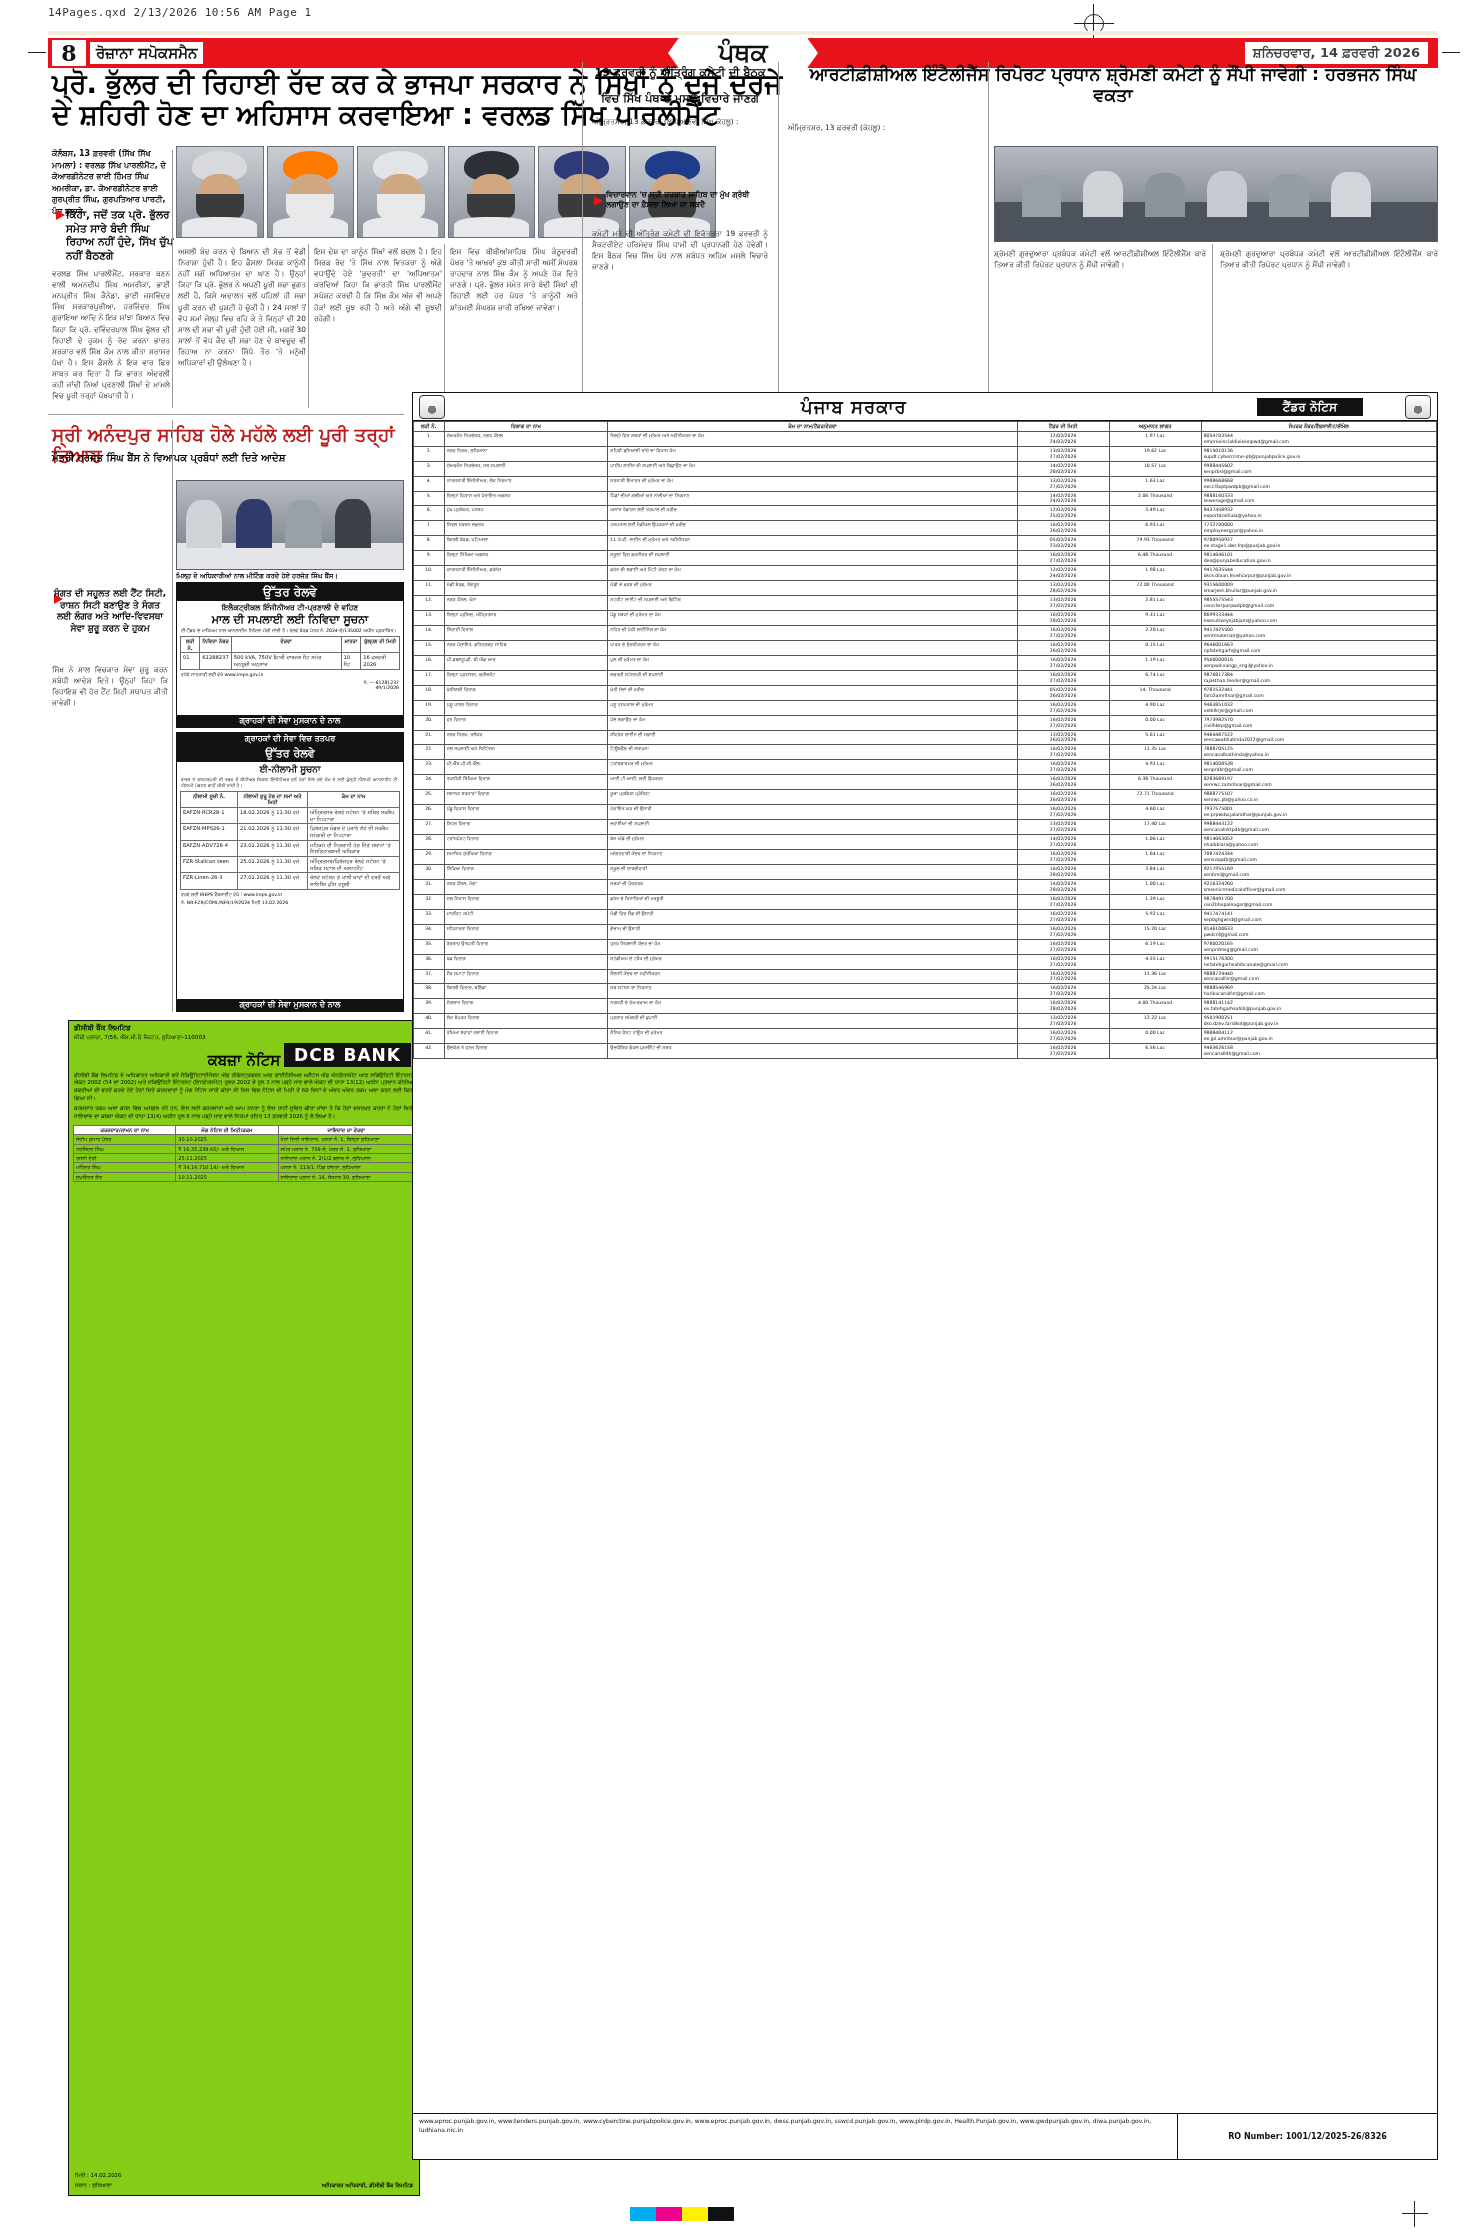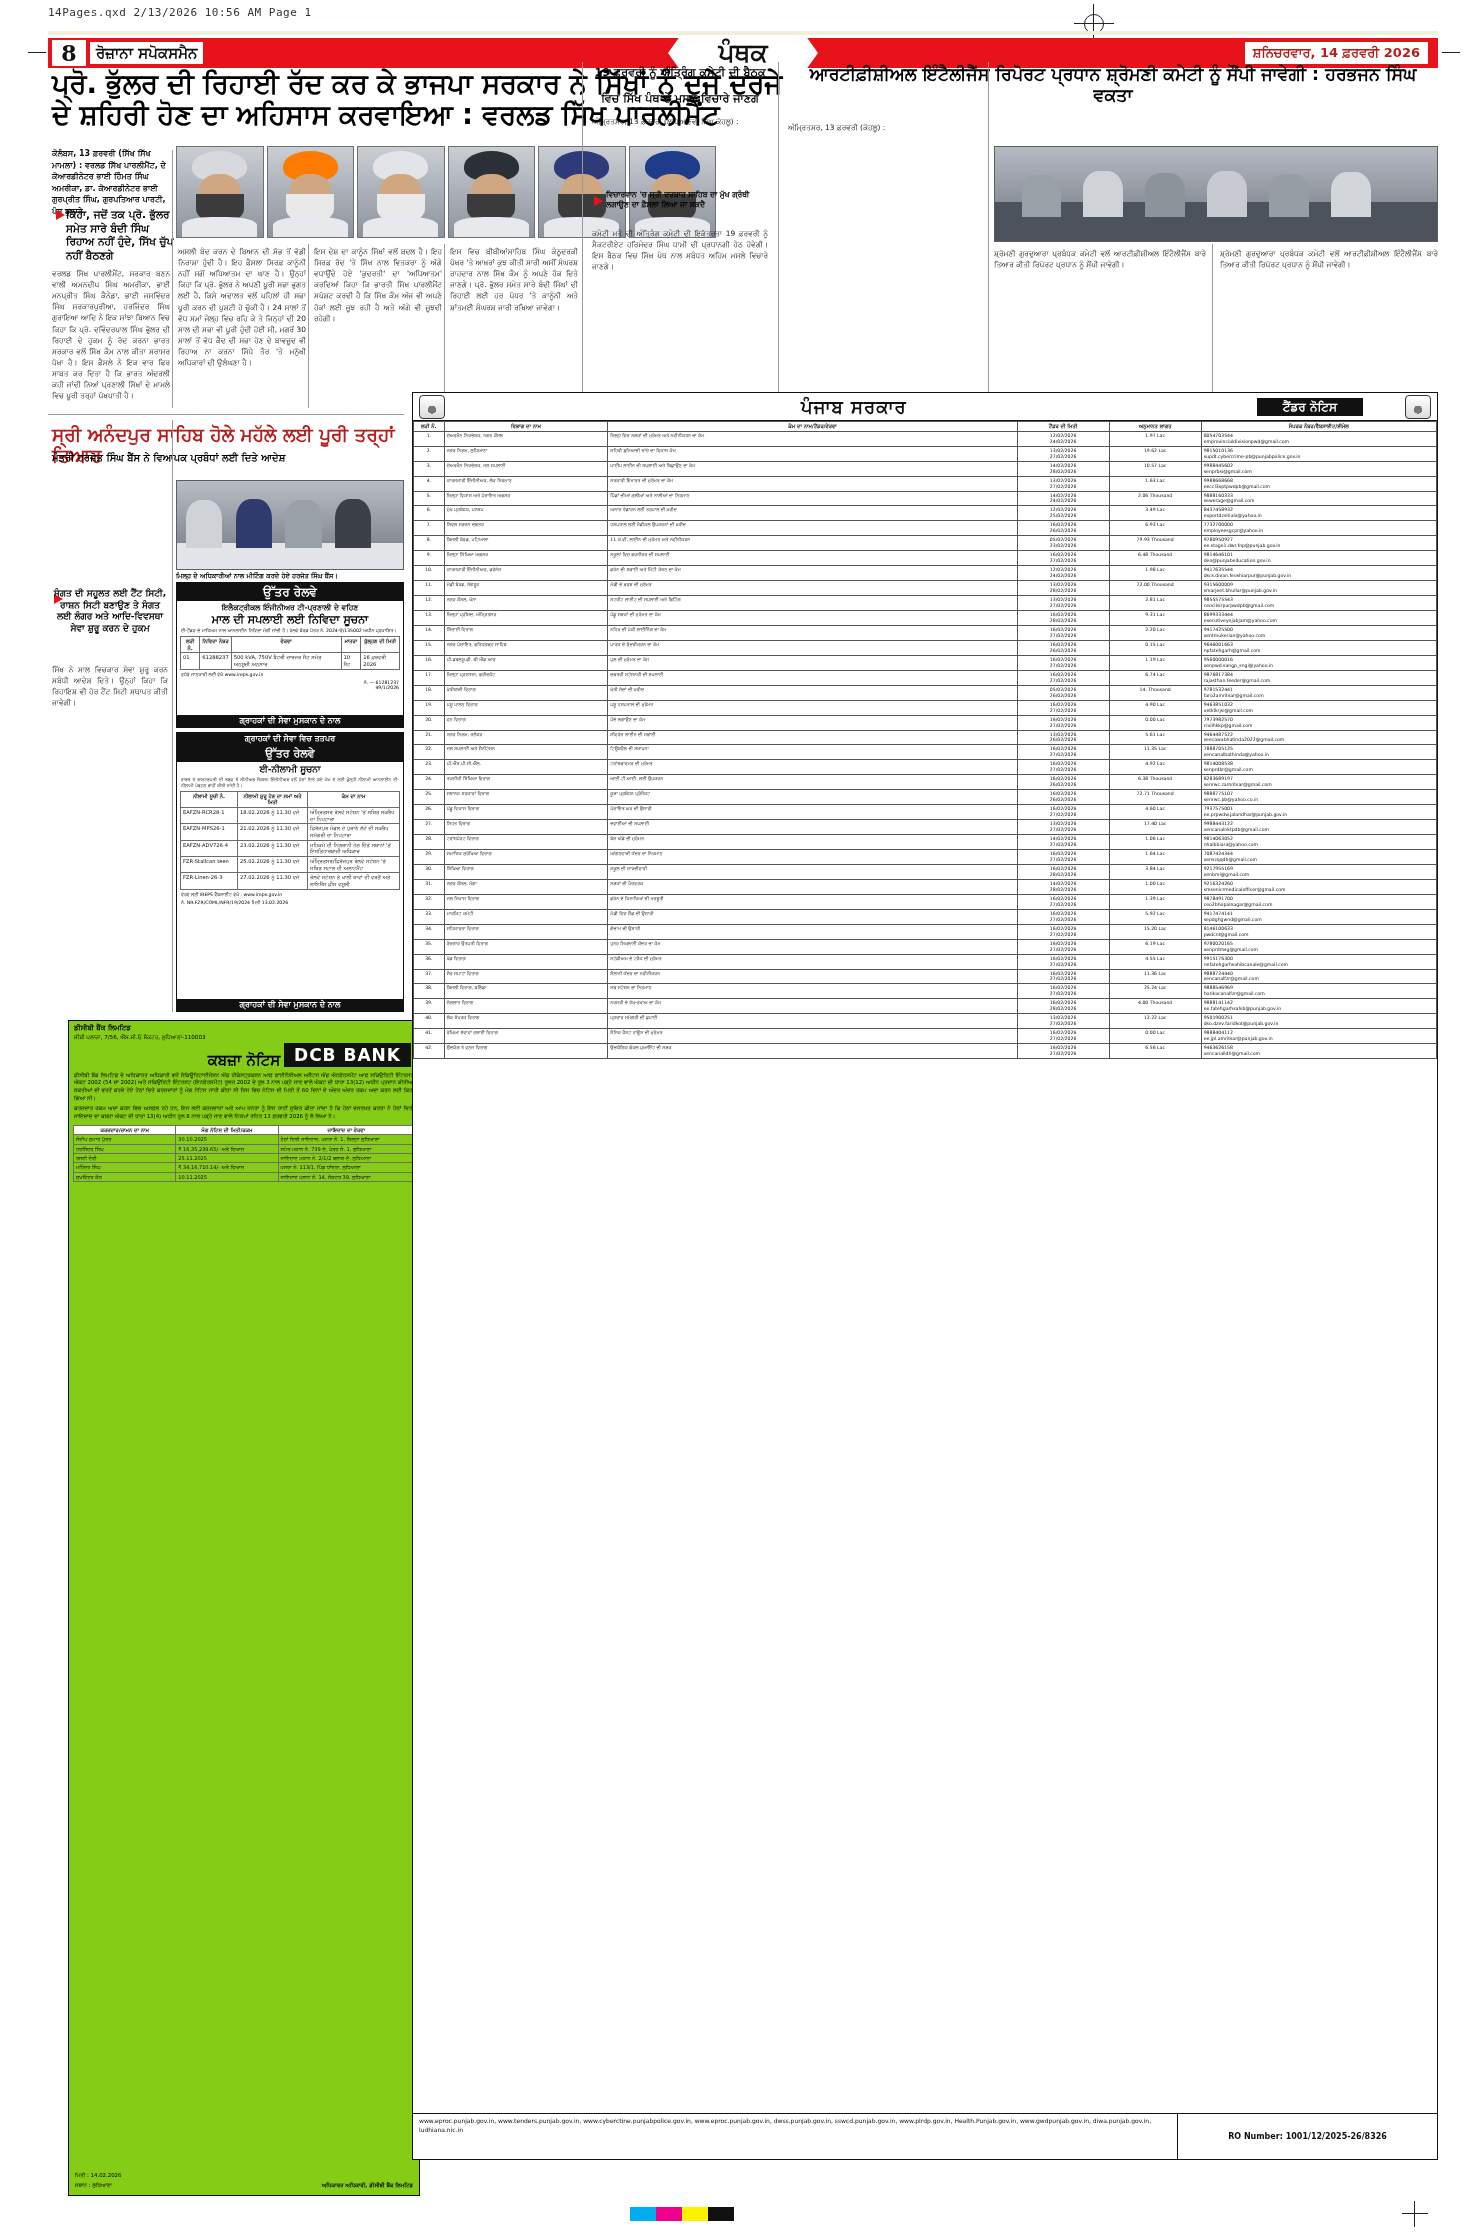--- a/index.html
+++ b/index.html
@@ -55,21 +55,21 @@
     padding:0 6px; line-height:22px; white-space:nowrap;
   }
   .mh-center {
     position:absolute; left:620px; top:-6px; width:150px; height:42px;
     background:#fff; text-align:center; line-height:42px;
     font-size:25px; font-weight:bold; color:#111;
     clip-path: polygon(10% 0,90% 0,100% 50%,90% 100%,10% 100%,0 50%);
   }
   .mh-date {
     position:absolute; right:10px; top:4px; height:22px;
-    background:#fff; color:#b91c1c; font-size:13px; font-weight:bold;
+    background:#fff; color:#404040; font-size:13px; font-weight:bold;
     padding:0 8px; line-height:22px; white-space:nowrap;
   }
   .mh-thin {
     position:absolute; left:48px; top:31px; width:1390px; height:4px;
     background:#f3eedc;
   }
   .hl1 {
     font-weight:bold; color:#000; line-height:1.12;
     font-family:"DejaVu Sans","Liberation Sans",sans-serif;
   }

